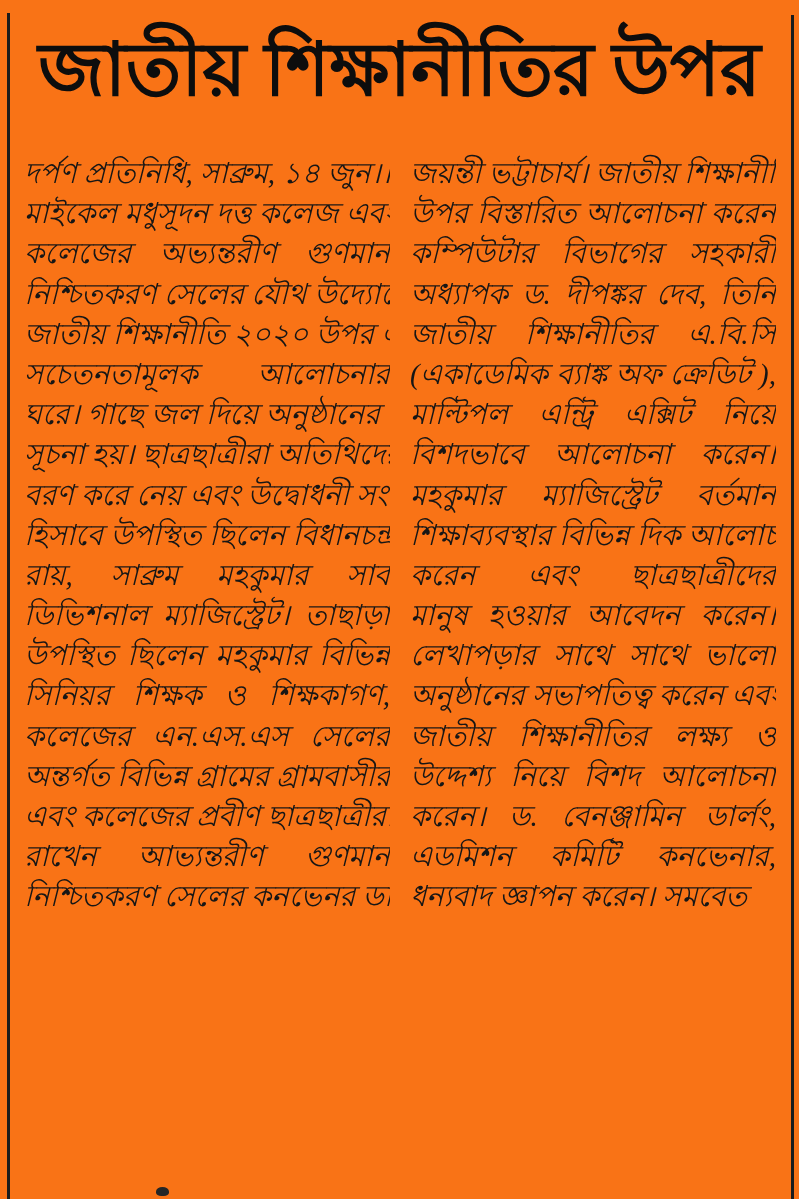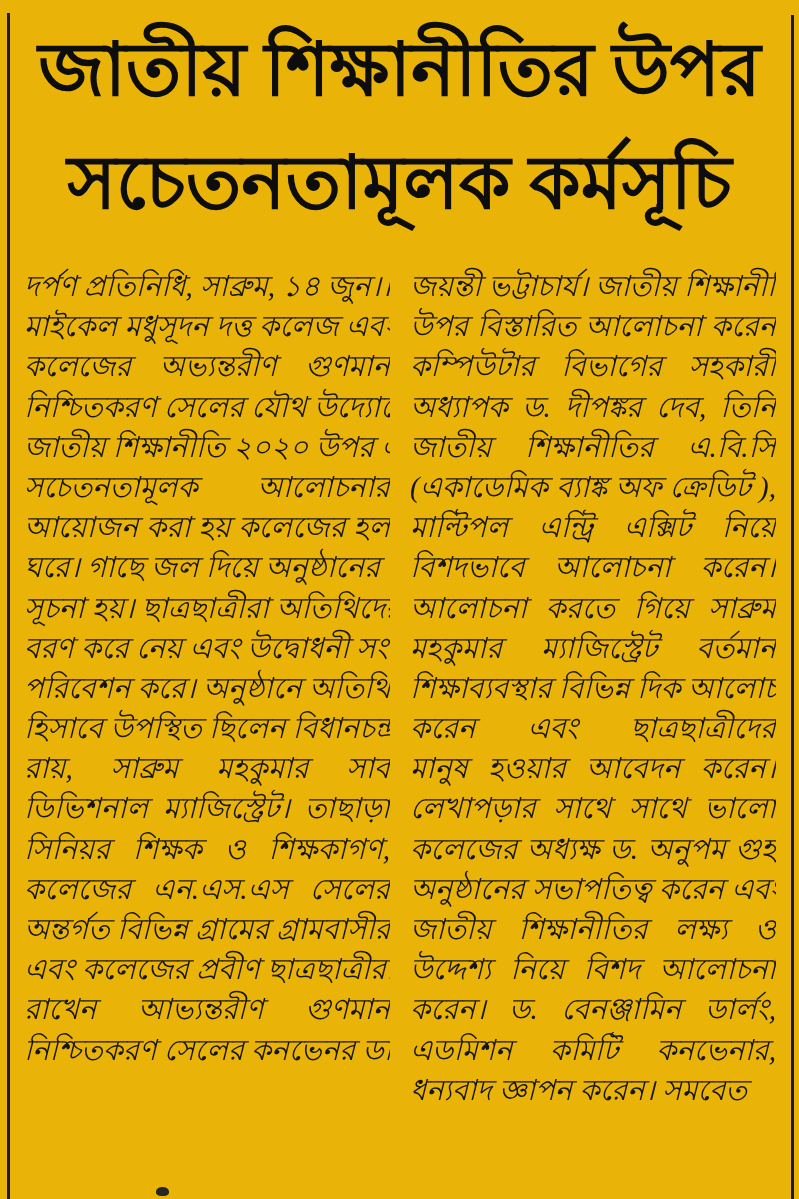--- a/index.html
+++ b/index.html
@@ -5,21 +5,21 @@
   html,body { margin:0; padding:0; }
   body {
     width:799px; height:1199px;
     background:#ffffff;
     overflow:hidden;
     font-family:"Liberation Serif", serif;
   }
   .page {
     position:relative;
     width:799px; height:1199px;
-    background:#eab308;
+    background:#f97316;
     color:#131313;
   }
   .rule-left {
     position:absolute; left:7px; top:13px; bottom:0;
     width:3px; background:#1b1b1b;
   }
   .rule-right {
     position:absolute; left:791px; top:15px; bottom:0;
     width:3px; background:#1b1b1b;
   }
@@ -67,64 +67,60 @@
 </head>
 <body>
 
 <div class="page">
 
   <div class="rule-left"></div>
   <div class="rule-right"></div>
 
   <h1 class="headline">
     <span class="hl-line">জাতীয় শিক্ষানীতির উপর</span>
-    <span class="hl-line">সচেতনতামূলক কর্মসূচি</span>
   </h1>
 
   <div class="columns">
 
     <div class="col col-left">
       <div class="line">দর্পণ প্রতিনিধি, সাব্রুম, ১৪ জুন।।</div>
       <div class="line">মাইকেল মধুসূদন দত্ত কলেজ এবং</div>
       <div class="line">কলেজের অভ্যন্তরীণ গুণমান</div>
       <div class="line">নিশ্চিতকরণ সেলের যৌথ উদ্যোগে</div>
       <div class="line">জাতীয় শিক্ষানীতি ২০২০ উপর এক</div>
       <div class="line">সচেতনতামূলক আলোচনার</div>
-      <div class="line">আয়োজন করা হয় কলেজের হল</div>
       <div class="line">ঘরে। গাছে জল দিয়ে অনুষ্ঠানের শুভ</div>
       <div class="line">সূচনা হয়। ছাত্রছাত্রীরা অতিথিদের</div>
       <div class="line">বরণ করে নেয় এবং উদ্বোধনী সংগীত</div>
-      <div class="line">পরিবেশন করে। অনুষ্ঠানে অতিথি</div>
       <div class="line">হিসাবে উপস্থিত ছিলেন বিধানচন্দ্র</div>
       <div class="line">রায়, সাব্রুম মহকুমার সাব</div>
       <div class="line">ডিভিশনাল ম্যাজিস্ট্রেট। তাছাড়া</div>
+      <div class="line">উপস্থিত ছিলেন মহকুমার বিভিন্ন</div>
       <div class="line">সিনিয়র শিক্ষক ও শিক্ষকাগণ,</div>
       <div class="line">কলেজের এন.এস.এস সেলের</div>
       <div class="line">অন্তর্গত বিভিন্ন গ্রামের গ্রামবাসীরা</div>
       <div class="line">এবং কলেজের প্রবীণ ছাত্রছাত্রীরা।</div>
       <div class="line">রাখেন আভ্যন্তরীণ গুণমান</div>
       <div class="line">নিশ্চিতকরণ সেলের কনভেনর ডা.</div>
     </div>
 
     <div class="col col-right">
       <div class="line">জয়ন্তী ভট্টাচার্য। জাতীয় শিক্ষানীতির</div>
       <div class="line">উপর বিস্তারিত আলোচনা করেন</div>
       <div class="line">কম্পিউটার বিভাগের সহকারী</div>
       <div class="line">অধ্যাপক ড. দীপঙ্কর দেব, তিনি</div>
       <div class="line">জাতীয় শিক্ষানীতির এ.বি.সি</div>
       <div class="line">(একাডেমিক ব্যাঙ্ক অফ ক্রেডিট ),</div>
       <div class="line">মাল্টিপল এন্ট্রি এক্সিট নিয়ে</div>
       <div class="line">বিশদভাবে আলোচনা করেন।</div>
-      <div class="line">আলোচনা করতে গিয়ে সাব্রুম</div>
       <div class="line">মহকুমার ম্যাজিস্ট্রেট বর্তমান</div>
       <div class="line">শিক্ষাব্যবস্থার বিভিন্ন দিক আলোচনা</div>
       <div class="line">করেন এবং ছাত্রছাত্রীদের</div>
       <div class="line">মানুষ হওয়ার আবেদন করেন।</div>
       <div class="line">লেখাপড়ার সাথে সাথে ভালো</div>
-      <div class="line">কলেজের অধ্যক্ষ ড. অনুপম গুহ</div>
       <div class="line">অনুষ্ঠানের সভাপতিত্ব করেন এবং</div>
       <div class="line">জাতীয় শিক্ষানীতির লক্ষ্য ও</div>
       <div class="line">উদ্দেশ্য নিয়ে বিশদ আলোচনা</div>
       <div class="line">করেন। ড. বেনঞ্জামিন ডার্লং,</div>
       <div class="line">এডমিশন কমিটি কনভেনার,</div>
       <div class="line">ধন্যবাদ জ্ঞাপন করেন। সমবেত</div>
     </div>
 
   </div>
 

